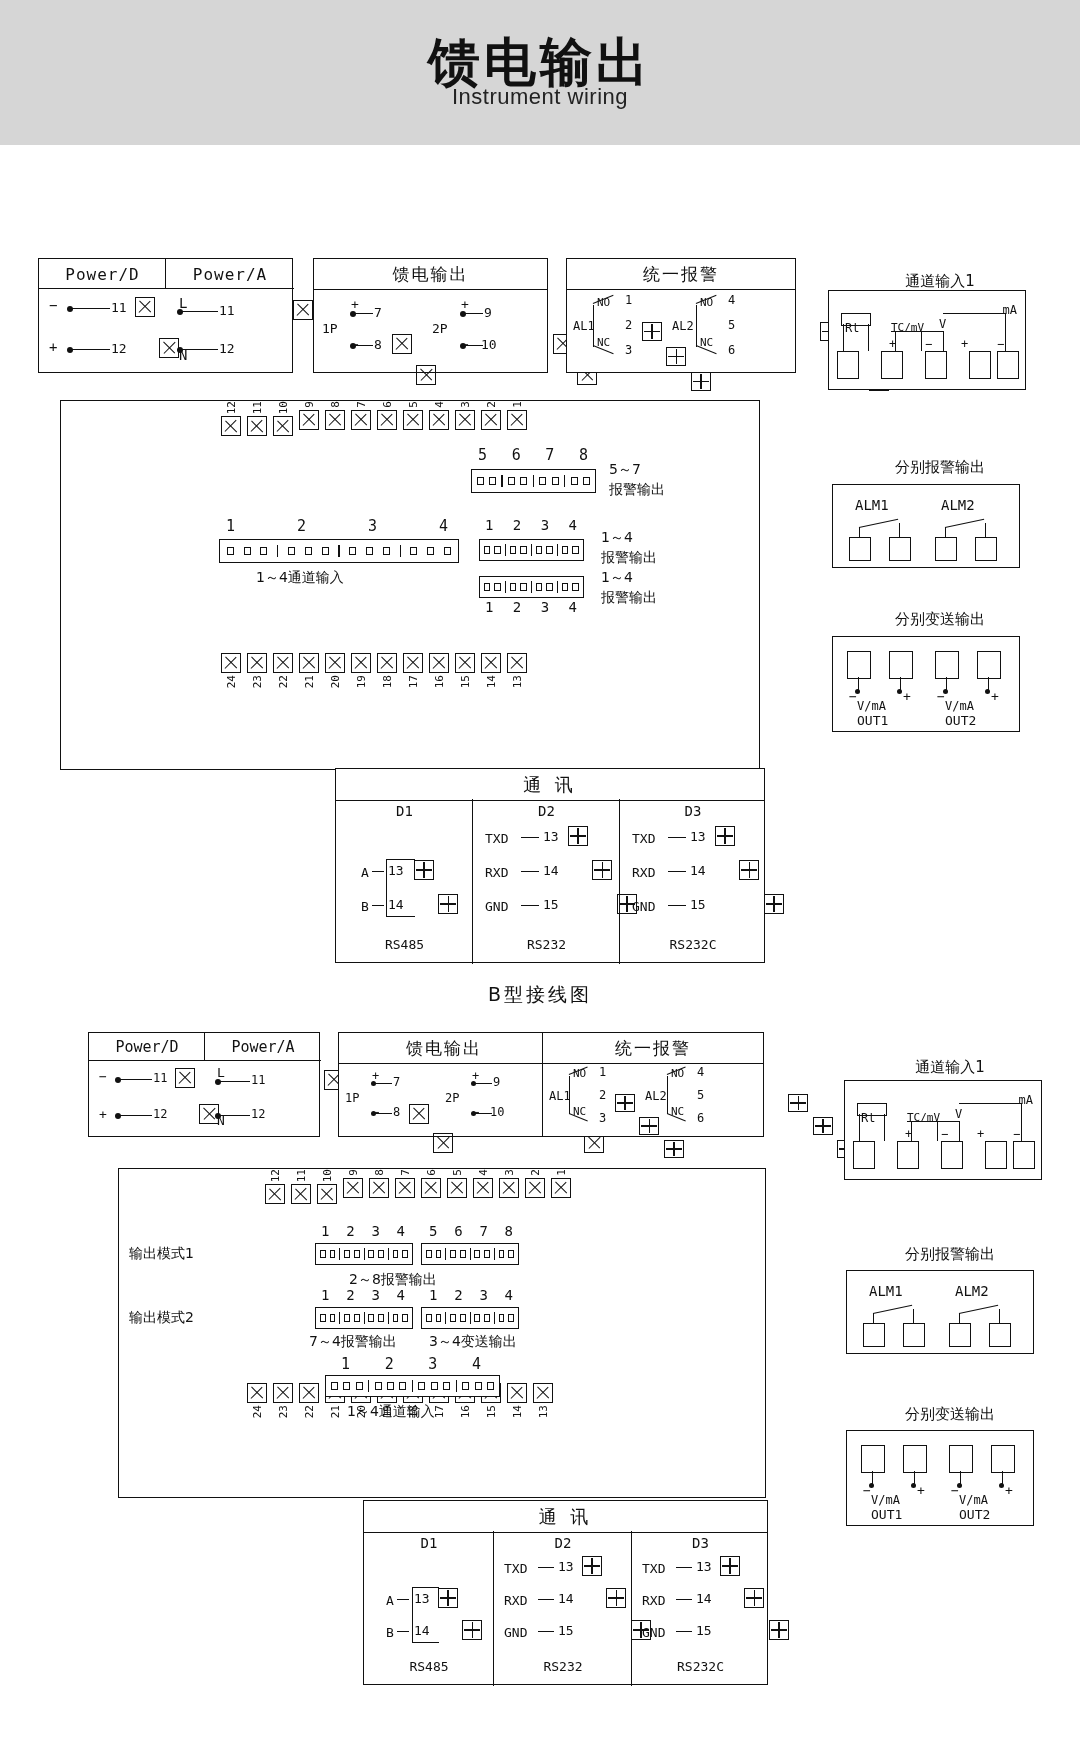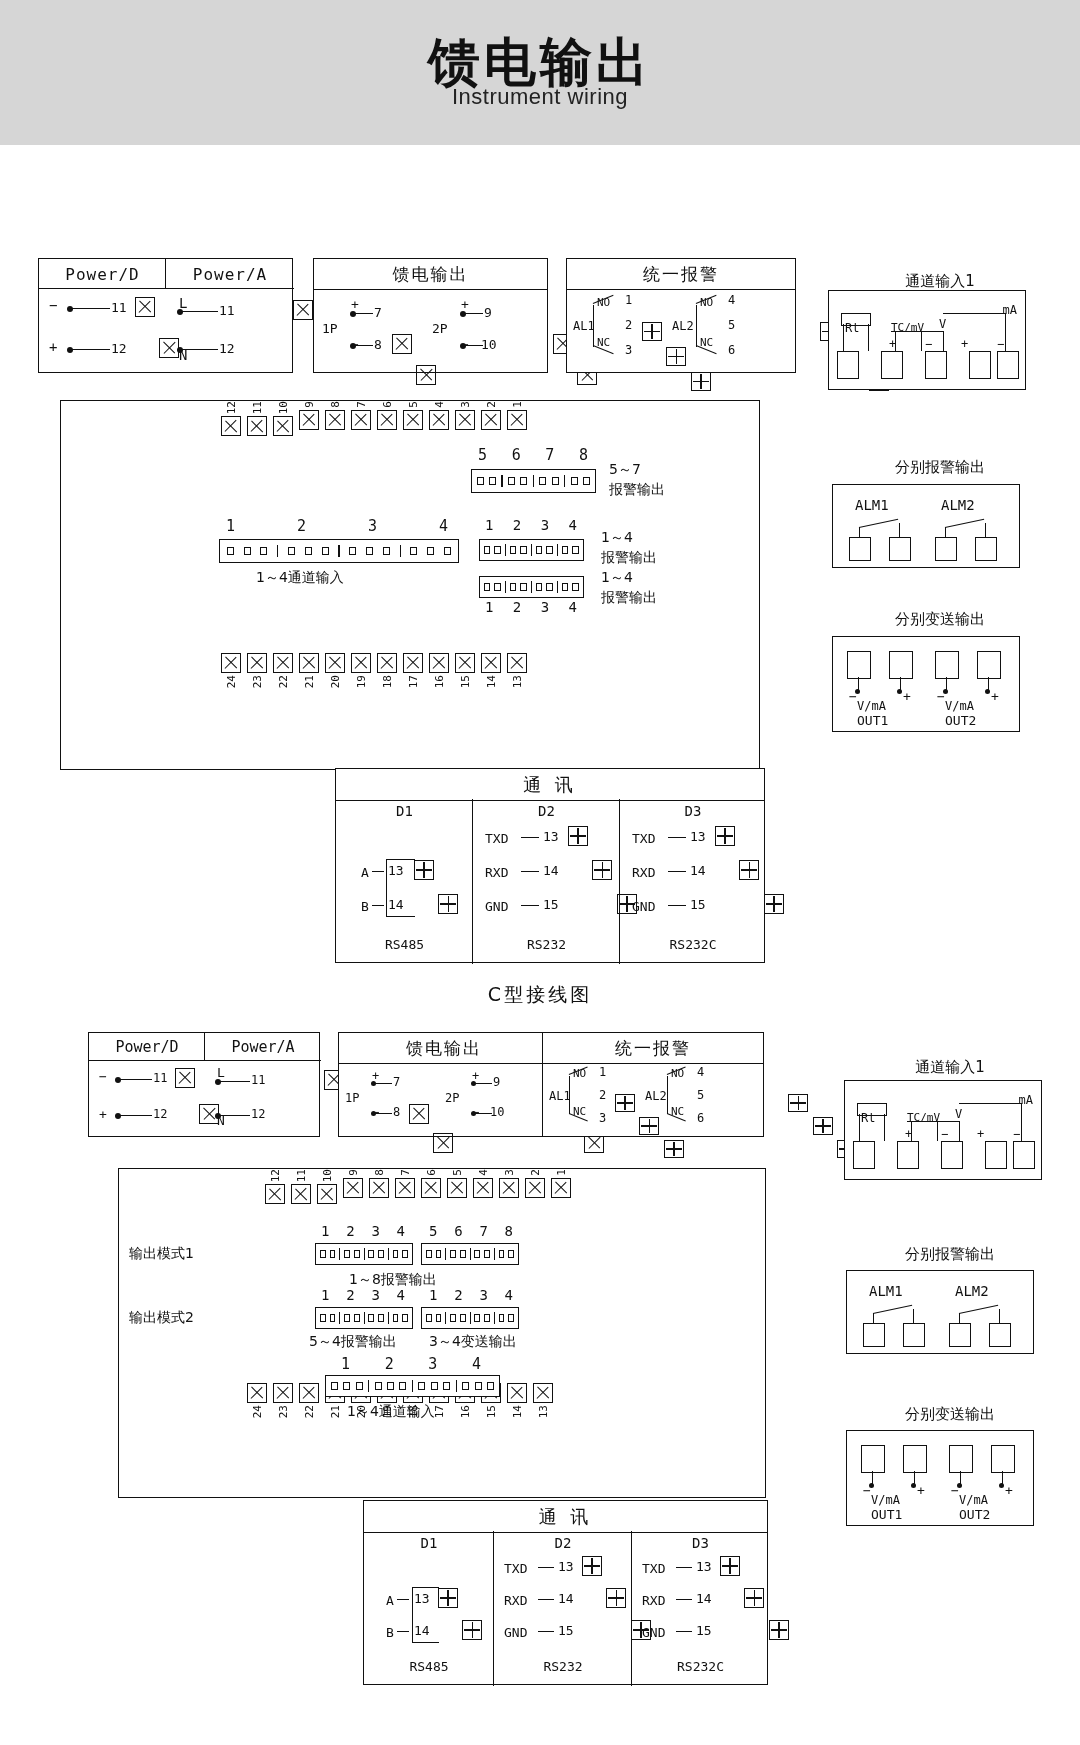--- a/index.html
+++ b/index.html
@@ -484,21 +484,21 @@
         <div class="screw abs" style="left:95px;top:61px;"></div>
         <div class="mono abs" style="left:12px;top:100px;font-size:13px;">GND</div>
         <div class="abs" style="left:48px;top:106px;width:18px;height:1.3px;background:#111;"></div>
         <div class="mono abs" style="left:70px;top:98px;font-size:13px;">15</div>
         <div class="screw abs" style="left:95px;top:95px;"></div>
         <div class="mono abs" style="left:0;top:138px;width:146px;text-align:center;font-size:13px;">RS232C</div>
       </div>
     </div>
   </div>
 
-  <div class="section-title abs" style="left:0;top:982px;width:1080px;">C型接线图</div>
+  <div class="section-title abs" style="left:0;top:982px;width:1080px;">B型接线图</div>
 
   <div class="box abs" style="left:88px;top:1032px;width:232px;height:105px;">
     <div style="position:absolute;left:0;top:0;width:116px;height:28px;border-right:1.6px solid #111;border-bottom:1.6px solid #111;box-sizing:border-box;"></div>
     <div style="position:absolute;left:116px;top:0;width:116px;height:28px;border-bottom:1.6px solid #111;box-sizing:border-box;"></div>
     <div class="mono abs" style="left:0;top:5px;width:116px;text-align:center;font-size:15px;">Power/D</div>
     <div class="mono abs" style="left:116px;top:5px;width:116px;text-align:center;font-size:15px;">Power/A</div>
 
     <div class="abs mono" style="left:10px;top:36px;font-size:13px;">−</div>
     <div class="node" style="left:26px;top:44px;"></div>
     <div class="line hl" style="left:29px;top:46px;width:34px;"></div>
@@ -784,21 +784,21 @@
         <span class="sep"></span>
       <span class="dot"></span>
         <span class="dot"></span>
         <span class="sep"></span>
       <span class="dot"></span>
         <span class="dot"></span>
         <span class="sep"></span>
       <span class="dot"></span>
         <span class="dot"></span>
     </div>
-    <div class="abs cn" style="left:230px;top:102px;font-size:14px;">1～8报警输出</div>
+    <div class="abs cn" style="left:230px;top:102px;font-size:14px;">2～8报警输出</div>
 
     <div class="abs cn" style="left:10px;top:140px;font-size:14px;">输出模式2</div>
     <div class="abs" id="c-m2-left-nums" style="left:202px;top:118px;width:84px;display:flex;justify-content:space-between;">
         <span class="mono" style="font-size: 14px;">1</span>
         <span class="mono" style="font-size: 14px;">2</span>
         <span class="mono" style="font-size: 14px;">3</span>
         <span class="mono" style="font-size: 14px;">4</span>
       </div>
     <div class="abs" id="c-m2-right-nums" style="left:310px;top:118px;width:84px;display:flex;justify-content:space-between;">
         <span class="mono" style="font-size: 14px;">1</span>
@@ -825,21 +825,21 @@
         <span class="sep"></span>
       <span class="dot"></span>
         <span class="dot"></span>
         <span class="sep"></span>
       <span class="dot"></span>
         <span class="dot"></span>
         <span class="sep"></span>
       <span class="dot"></span>
         <span class="dot"></span>
     </div>
-    <div class="abs cn" style="left:190px;top:164px;font-size:14px;">5～4报警输出</div>
+    <div class="abs cn" style="left:190px;top:164px;font-size:14px;">7～4报警输出</div>
     <div class="abs cn" style="left:310px;top:164px;font-size:14px;">3～4变送输出</div>
 
     <div class="abs" id="c-ch-nums" style="left:222px;top:186px;width:140px;display:flex;justify-content:space-between;">
         <span class="mono" style="font-size: 15px;">1</span>
         <span class="mono" style="font-size: 15px;">2</span>
         <span class="mono" style="font-size: 15px;">3</span>
         <span class="mono" style="font-size: 15px;">4</span>
       </div>
     <div class="strip abs" style="left:206px;top:206px;width:175px;height:22px;justify-content:space-around;">
       <span class="dot"></span>

